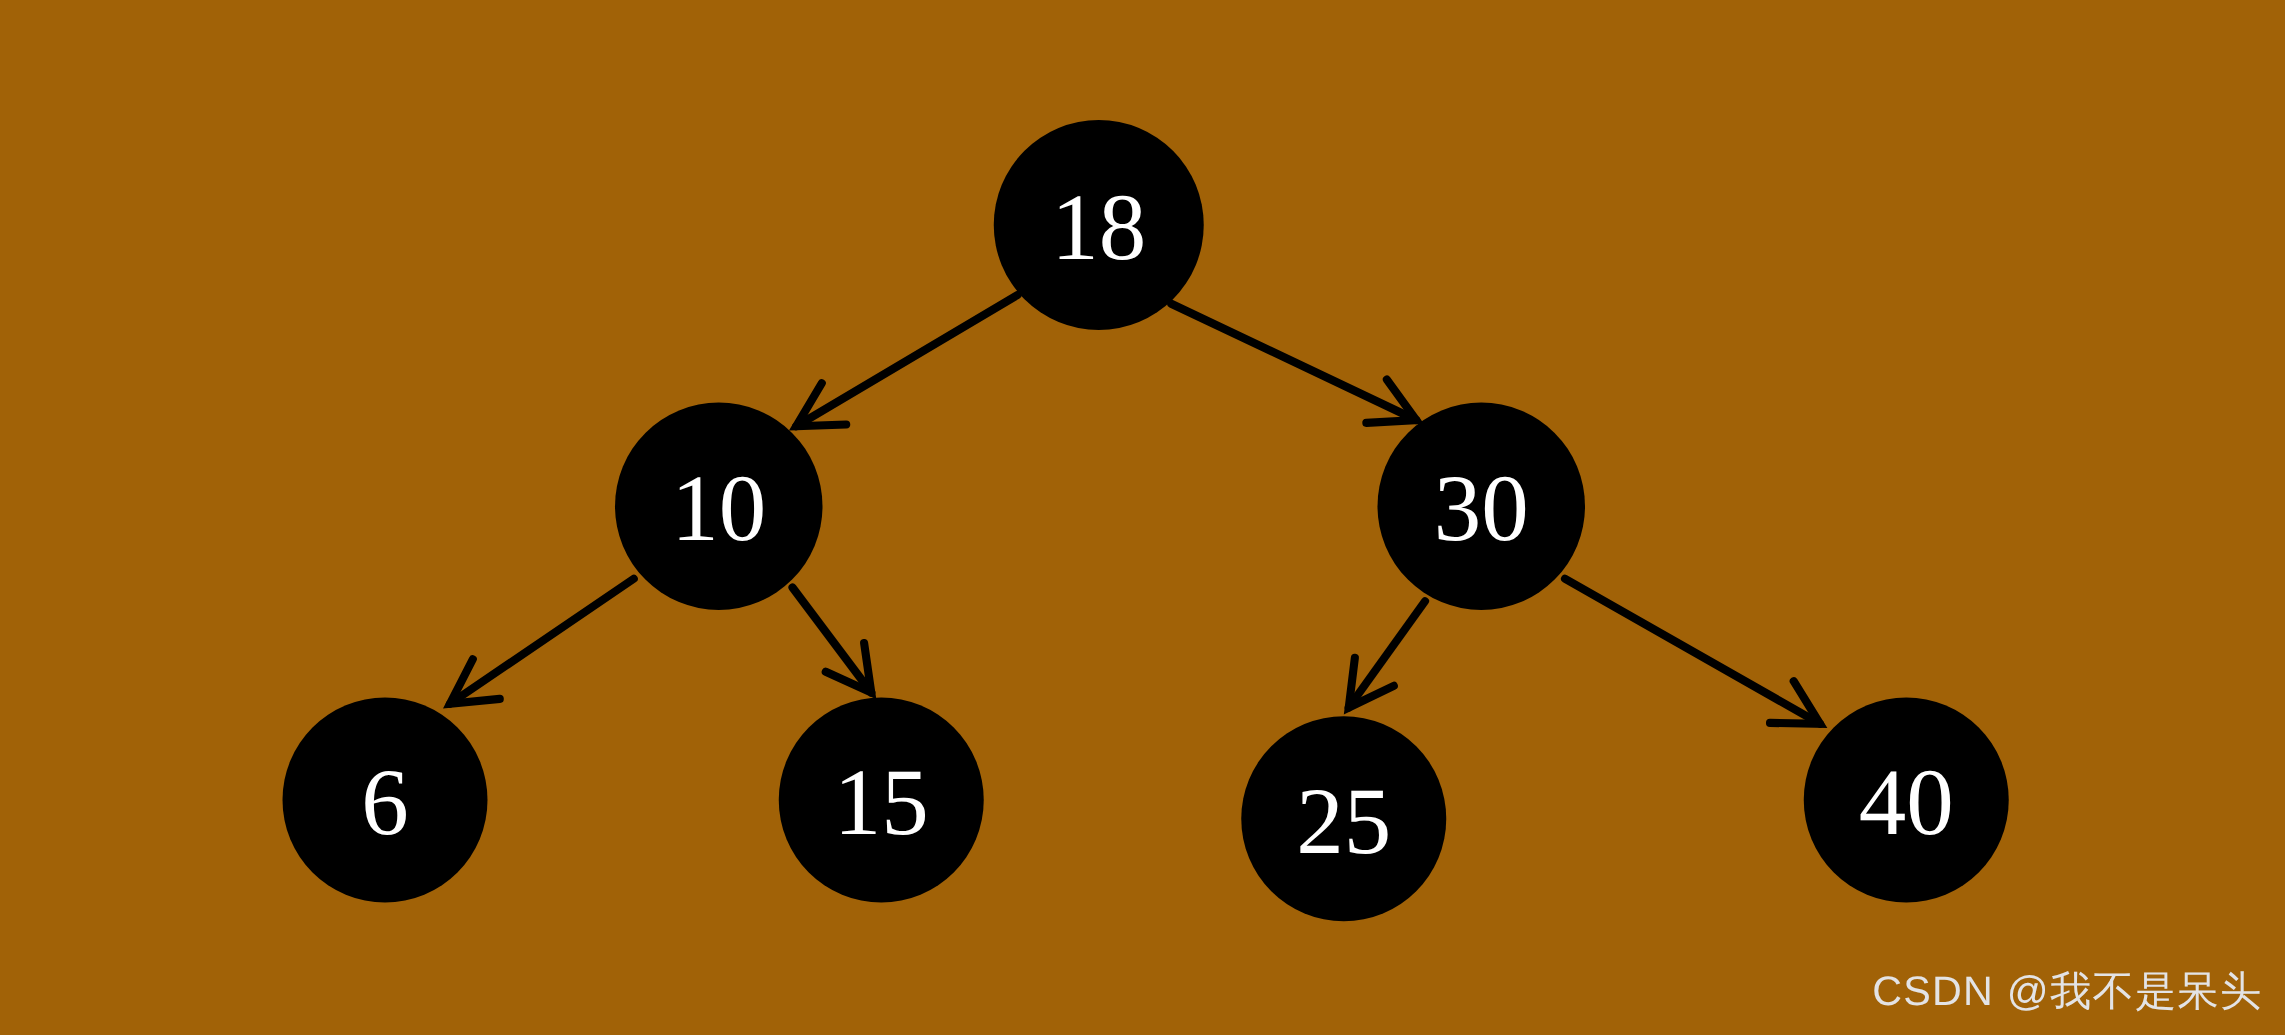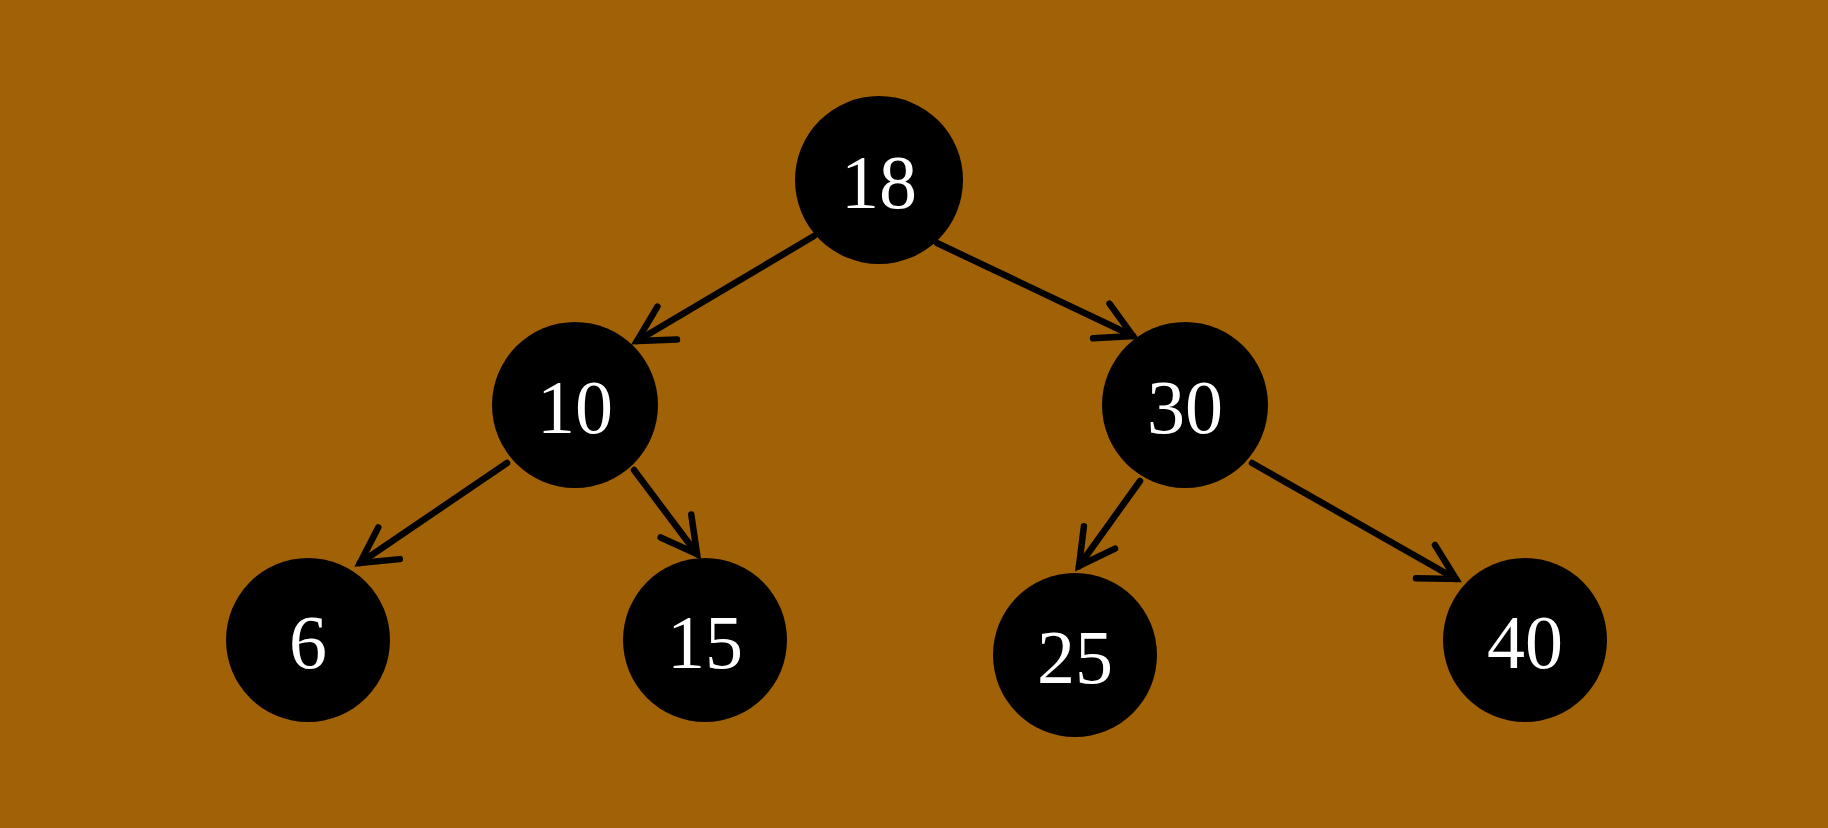--- a/index.html
+++ b/index.html
@@ -118,14 +118,15 @@
           <circle cx="1075" cy="655" r="82" class="node-circle" fill="#000000"></circle>
           <text x="1075" y="657" class="node-label" fill="#ffffff">25</text>
         </g>
         <g>
           <circle cx="1525" cy="640" r="82" class="node-circle" fill="#000000"></circle>
           <text x="1525" y="642" class="node-label" fill="#ffffff">40</text>
         </g>
       </g>
   </svg>
 
+  <div id="watermark">CSDN @我不是呆头</div>
 
 </div>
 
 </body></html>

